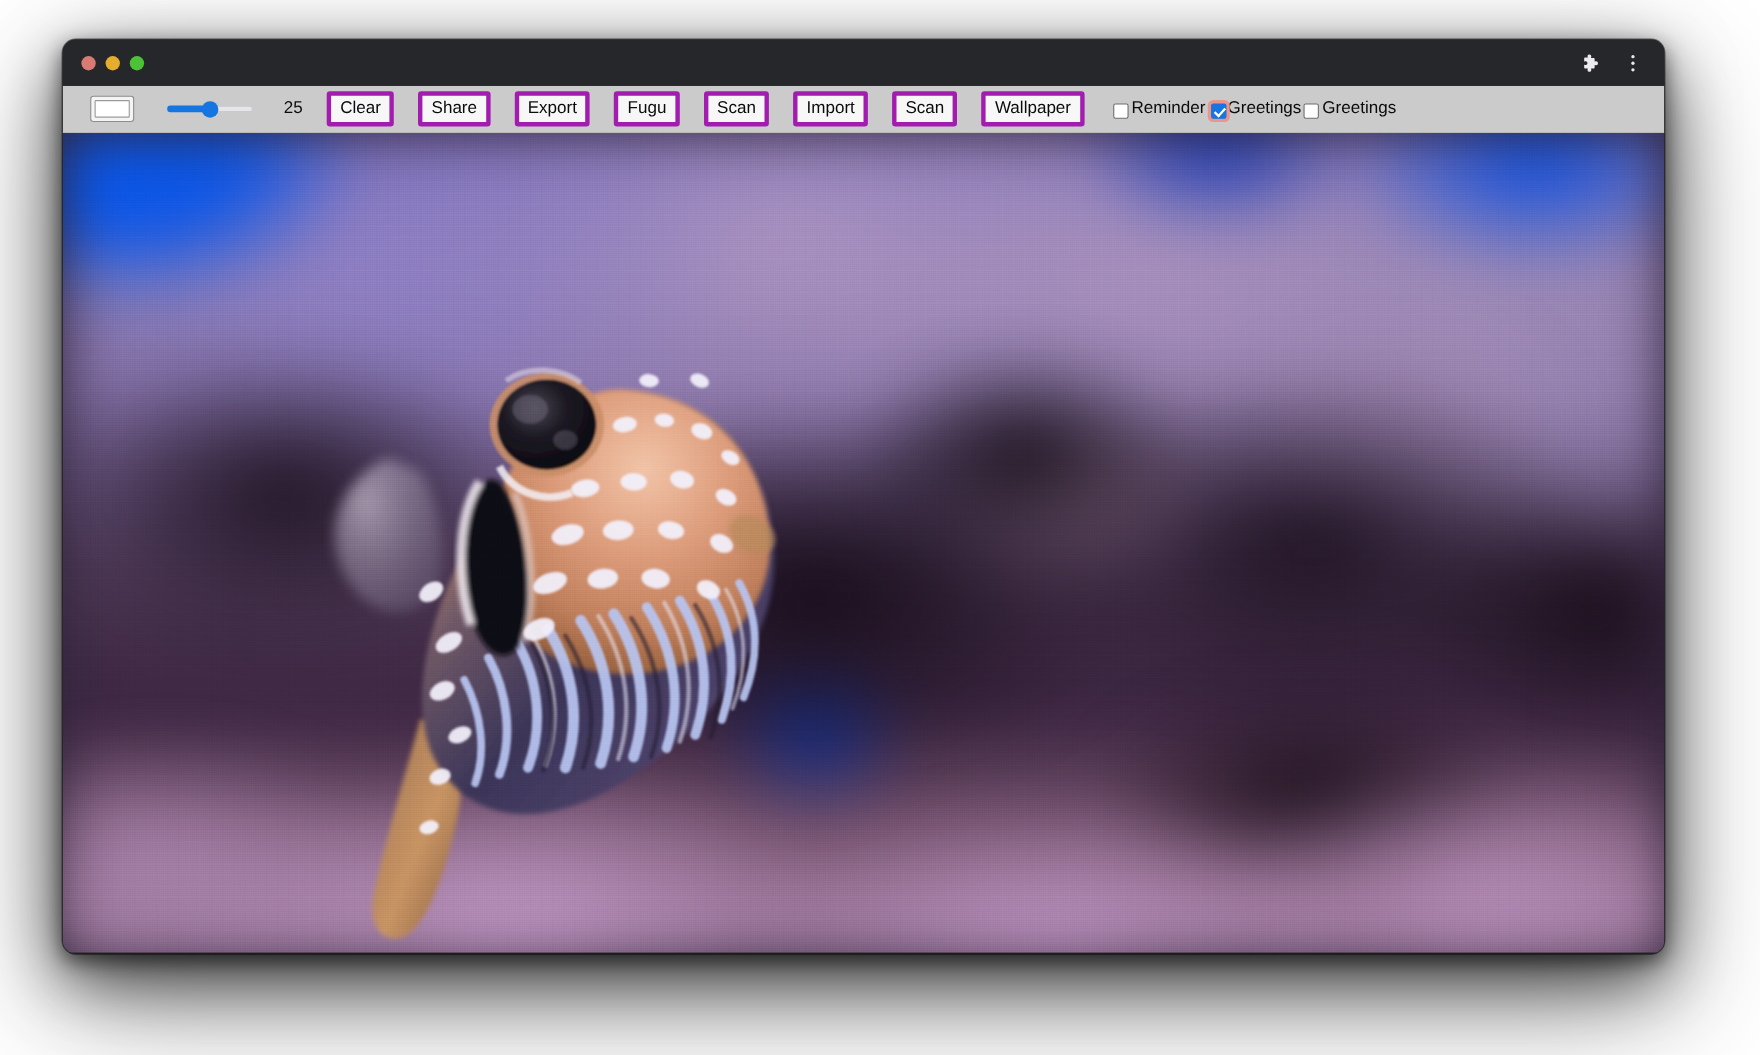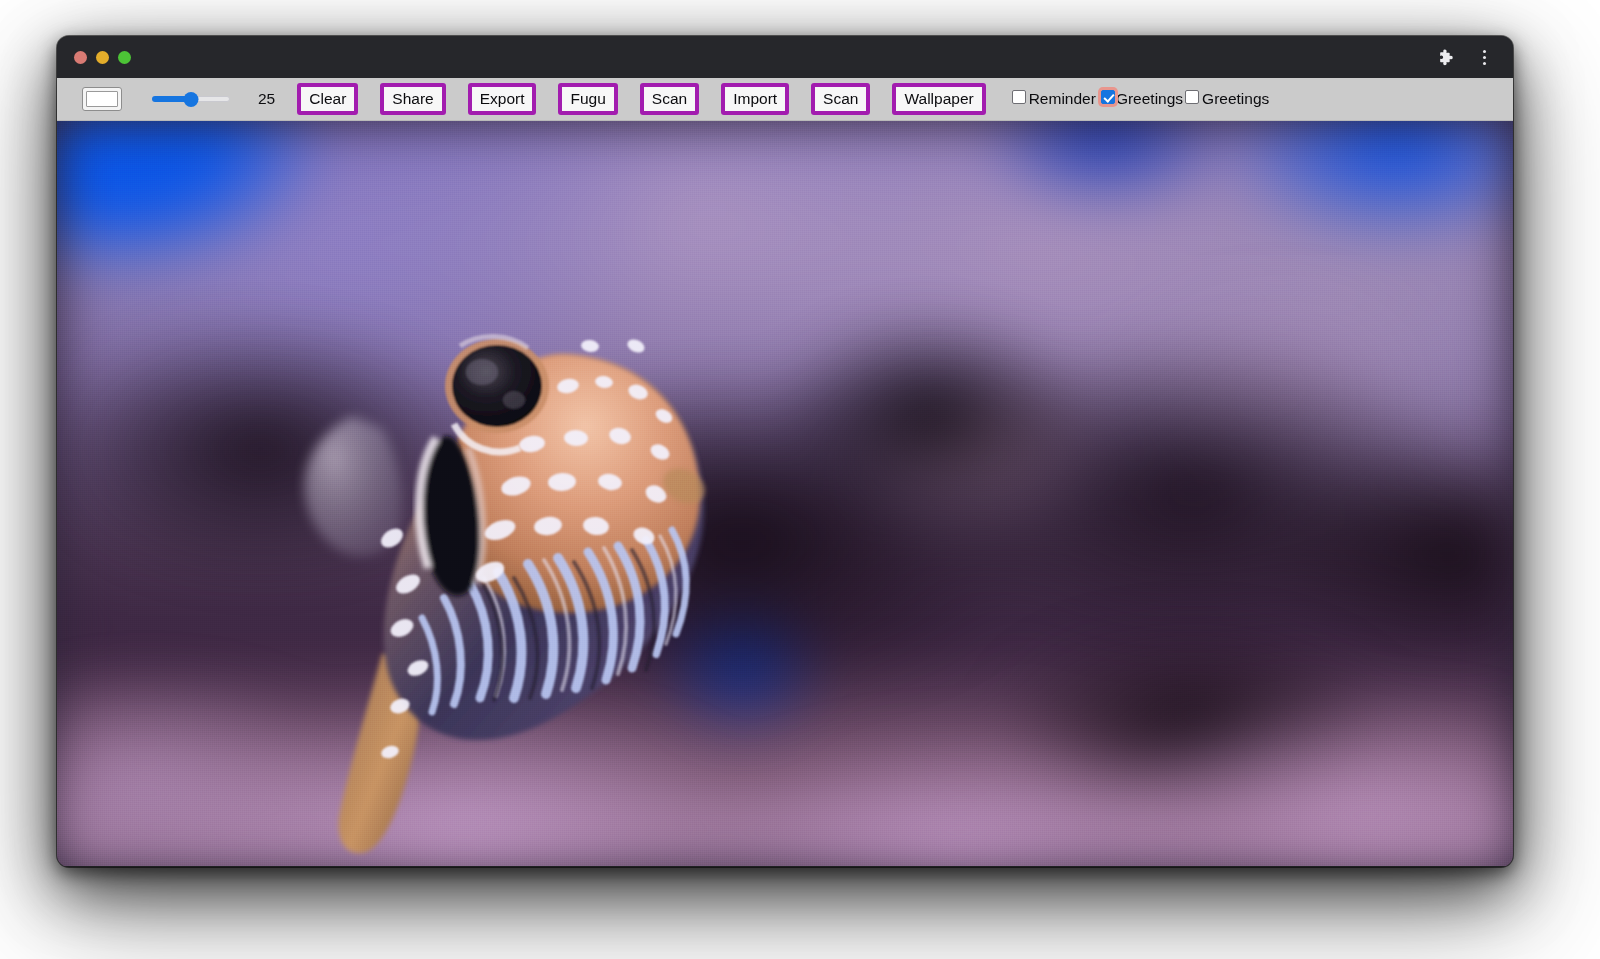--- a/index.html
+++ b/index.html
@@ -158,21 +158,21 @@
     white-space: nowrap;
   }
 
   .check-group {
     display: flex;
     align-items: center;
     margin-left: 4px;
   }
   .check-item {
     display: flex;
-    align-items: flex-start;
+    align-items: flex-end;
     cursor: pointer;
     margin-right: 2px;
   }
   .cb {
     width: 14px; height: 14px;
     border: 1px solid #6e6e73;
     border-radius: 2px;
     background: #ffffff;
     display: inline-block;
     flex: none;

